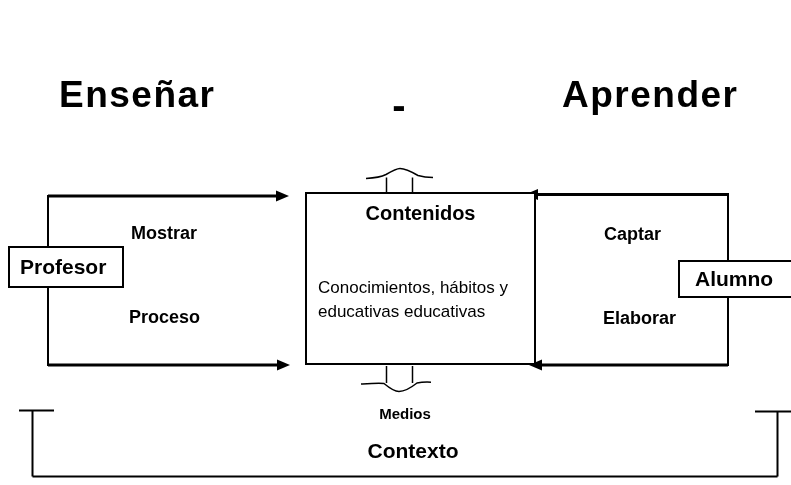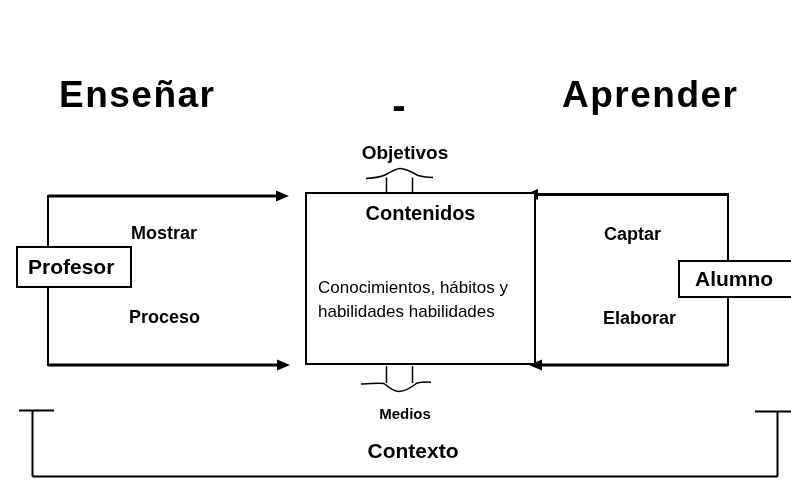--- a/index.html
+++ b/index.html
@@ -13,21 +13,21 @@
   .teach{left:59px;}
   .learn{left:562px;}
   .sep{left:390px;top:92px;width:18px;height:26px;display:flex;align-items:center;justify-content:center;
        font-size:40px;font-weight:700;line-height:0;}
   .objetivos{left:290px;top:142px;width:230px;text-align:center;font-size:19px;font-weight:700;}
   .centerbox{left:289px;top:192px;width:231px;height:173px;border:2px solid #000;background:#fff;box-sizing:border-box;margin-left:16px;}
   .centerbox .ctitle{position:absolute;left:0;top:8px;width:100%;text-align:center;font-size:20px;font-weight:700;}
   .centerbox .cbody{position:absolute;left:11px;top:82px;font-size:17px;line-height:24px;font-weight:400;}
   .sidebox{border:2px solid #000;background:#fff;box-sizing:border-box;display:flex;align-items:center;
            font-size:21px;font-weight:700;}
-  .profesor{left:8px;top:246px;width:116px;height:42px;padding-left:10px;margin-left:8px;}
+  .profesor{left:8px;top:246px;width:116px;height:42px;padding-left:10px;}
   .alumno{left:678px;top:260px;width:121px;height:38px;padding-left:15px;}
   .action{font-size:18px;font-weight:700;}
   .mostrar{left:131px;top:223px;}
   .suscitar{left:129px;top:307px;}
   .captar{left:604px;top:224px;}
   .elaborar{left:603px;top:308px;}
   .medios{left:290px;top:405px;width:230px;text-align:center;font-size:15px;font-weight:700;}
   .contexto{left:288px;top:439px;width:250px;text-align:center;font-size:21px;font-weight:700;}
   svg.lines{position:absolute;left:0;top:0;}
 </style>
@@ -77,27 +77,26 @@
       <line x1="386.5" y1="366" x2="386.5" y2="383"></line>
       <line x1="412.5" y1="366" x2="412.5" y2="383"></line>
       <path d="M361,384 C370,383.5 378,383 384,383.5 C390,388.5 395,391.5 399,391.5 C404,391.5 410,388.5 417,383 C422,382 427,382 431,382.2"></path>
     </g>
 
     <g stroke="#000" stroke-width="2" fill="none">
       <path d="M19,410.5 H54 M32.5,410.5 V476.5 M32.5,476.5 H777.5 M777.5,476.5 V411.5 M755,411.5 H791"></path>
     </g>
   </svg>
 
-  <div class="abs objetivos">Objetivos</div>
 
   <div class="abs centerbox">
     <div class="ctitle">Contenidos</div>
     <div class="cbody">
       <div>Conocimientos, hábitos y</div>
-      <div>habilidades habilidades</div>
+      <div>educativas educativas</div>
     </div>
   </div>
 
   <div class="abs sidebox profesor">
     <span>Profesor</span>
   </div>
   <div class="abs sidebox alumno">
     <span>Alumno</span>
   </div>
 

